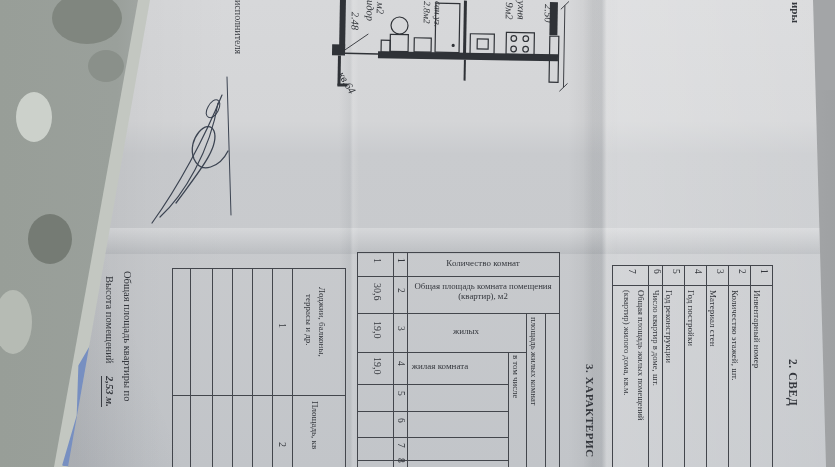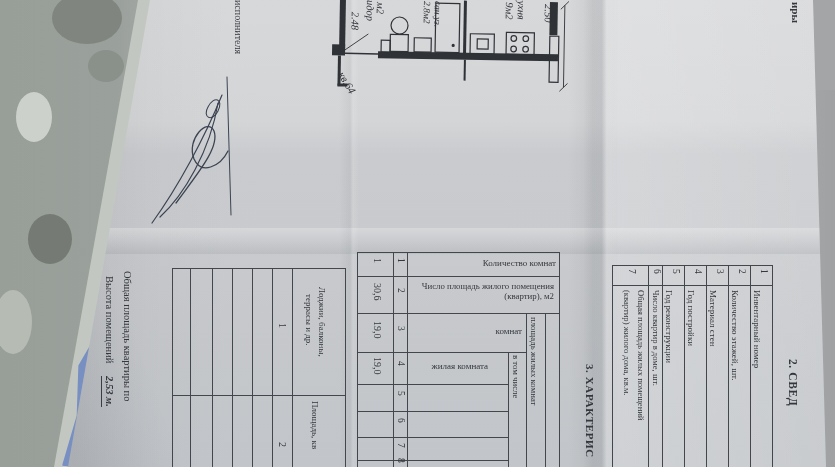--- a/index.html
+++ b/index.html
@@ -19,21 +19,21 @@
       linear-gradient(180deg,#d7d8da 0%,#d4d5d7 26%,#c9cbce 33%,#c8cacd 52%,#c2c5c9 100%);}
   .crease-h{position:absolute;left:60px;top:228px;width:760px;height:26px;
     background:linear-gradient(180deg,rgba(255,255,255,0.25),rgba(30,40,50,0.07));}
   .crease-v{position:absolute;top:0;height:467px;
     background:linear-gradient(90deg,rgba(30,40,50,0.00),rgba(30,40,50,0.09) 55%,rgba(255,255,255,0.20) 70%,rgba(255,255,255,0));}
   .shade-bl{position:absolute;left:60px;top:250px;width:130px;height:217px;
     background:linear-gradient(250deg,rgba(20,30,45,0.0) 40%,rgba(20,30,45,0.07) 90%);}
   .tline{position:absolute;background:#43464c;}
   .vt{writing-mode:vertical-rl;line-height:1;}
   .lbl{font-size:9px;line-height:1.15;}
-  .center{text-align:right;}
+  .center{text-align:center;}
   .sec-title{font-weight:bold;font-size:11.5px;letter-spacing:0.6px;}
   .num{font-size:9.5px;}
   .val{font-size:10px;}
   .note{font-size:10.5px;}
   .uval{margin-top:13px;border-left:1.3px solid #3a3d43;padding-left:1.5px;font-style:italic;font-weight:bold;}
   .blue{position:absolute;background:#5d7cc0;opacity:0.75;}
 </style>
 </head>
 <body>
 
@@ -156,22 +156,22 @@
         <div class="tline" style="left: 232px; top: 268px; width: 1px; height: 199px;"></div>
         <div class="tline" style="left: 252px; top: 268px; width: 1px; height: 199px;"></div>
         <div class="tline" style="left: 272px; top: 268px; width: 1px; height: 199px;"></div>
         <div class="tline" style="left: 292px; top: 268px; width: 1px; height: 199px;"></div>
         <div class="tline" style="left: 345px; top: 268px; width: 1px; height: 199px;"></div>
         <div class="tline" style="left: 172px; top: 268px; width: 174px; height: 1px;"></div>
         <div class="tline" style="left: 172px; top: 395px; width: 174px; height: 1px;"></div>
       </div>
 
     <div class="abs lbl center" style="left:410px;top:258px;width:146px;">Количество комнат</div>
-    <div class="abs lbl center" style="left:412px;top:281px;width:142px;font-size:8.8px;">Число площадь жилого помещения (квартир), м2</div>
-    <div class="abs lbl center" style="left:410px;top:326px;width:112px;">комнат</div>
+    <div class="abs lbl center" style="left:412px;top:281px;width:142px;font-size:8.8px;">Общая площадь комната помещения (квартир), м2</div>
+    <div class="abs lbl center" style="left:410px;top:326px;width:112px;">жилых</div>
     <div class="abs lbl center" style="left:392px;top:361px;width:96px;">жилая комната</div>
     <div class="vt lbl" style="position:absolute;left:529px;top:317px;height:148px;font-size:8.8px;">площадь жилых комнат</div>
     <div class="vt lbl" style="position:absolute;left:511px;top:355px;height:110px;font-size:8.8px;">в том числе</div>
     <div class="vt num" style="position:absolute;left:395px;top:258px;height:15px;">1</div>
     <div class="vt num" style="position:absolute;left:395px;top:288px;height:15px;">2</div>
     <div class="vt num" style="position:absolute;left:395px;top:326px;height:15px;">3</div>
     <div class="vt num" style="position:absolute;left:395px;top:361px;height:15px;">4</div>
     <div class="vt num" style="position:absolute;left:395px;top:391px;height:15px;">5</div>
     <div class="vt num" style="position:absolute;left:395px;top:418px;height:15px;">6</div>
     <div class="vt num" style="position:absolute;left:395px;top:443px;height:15px;">7</div>

